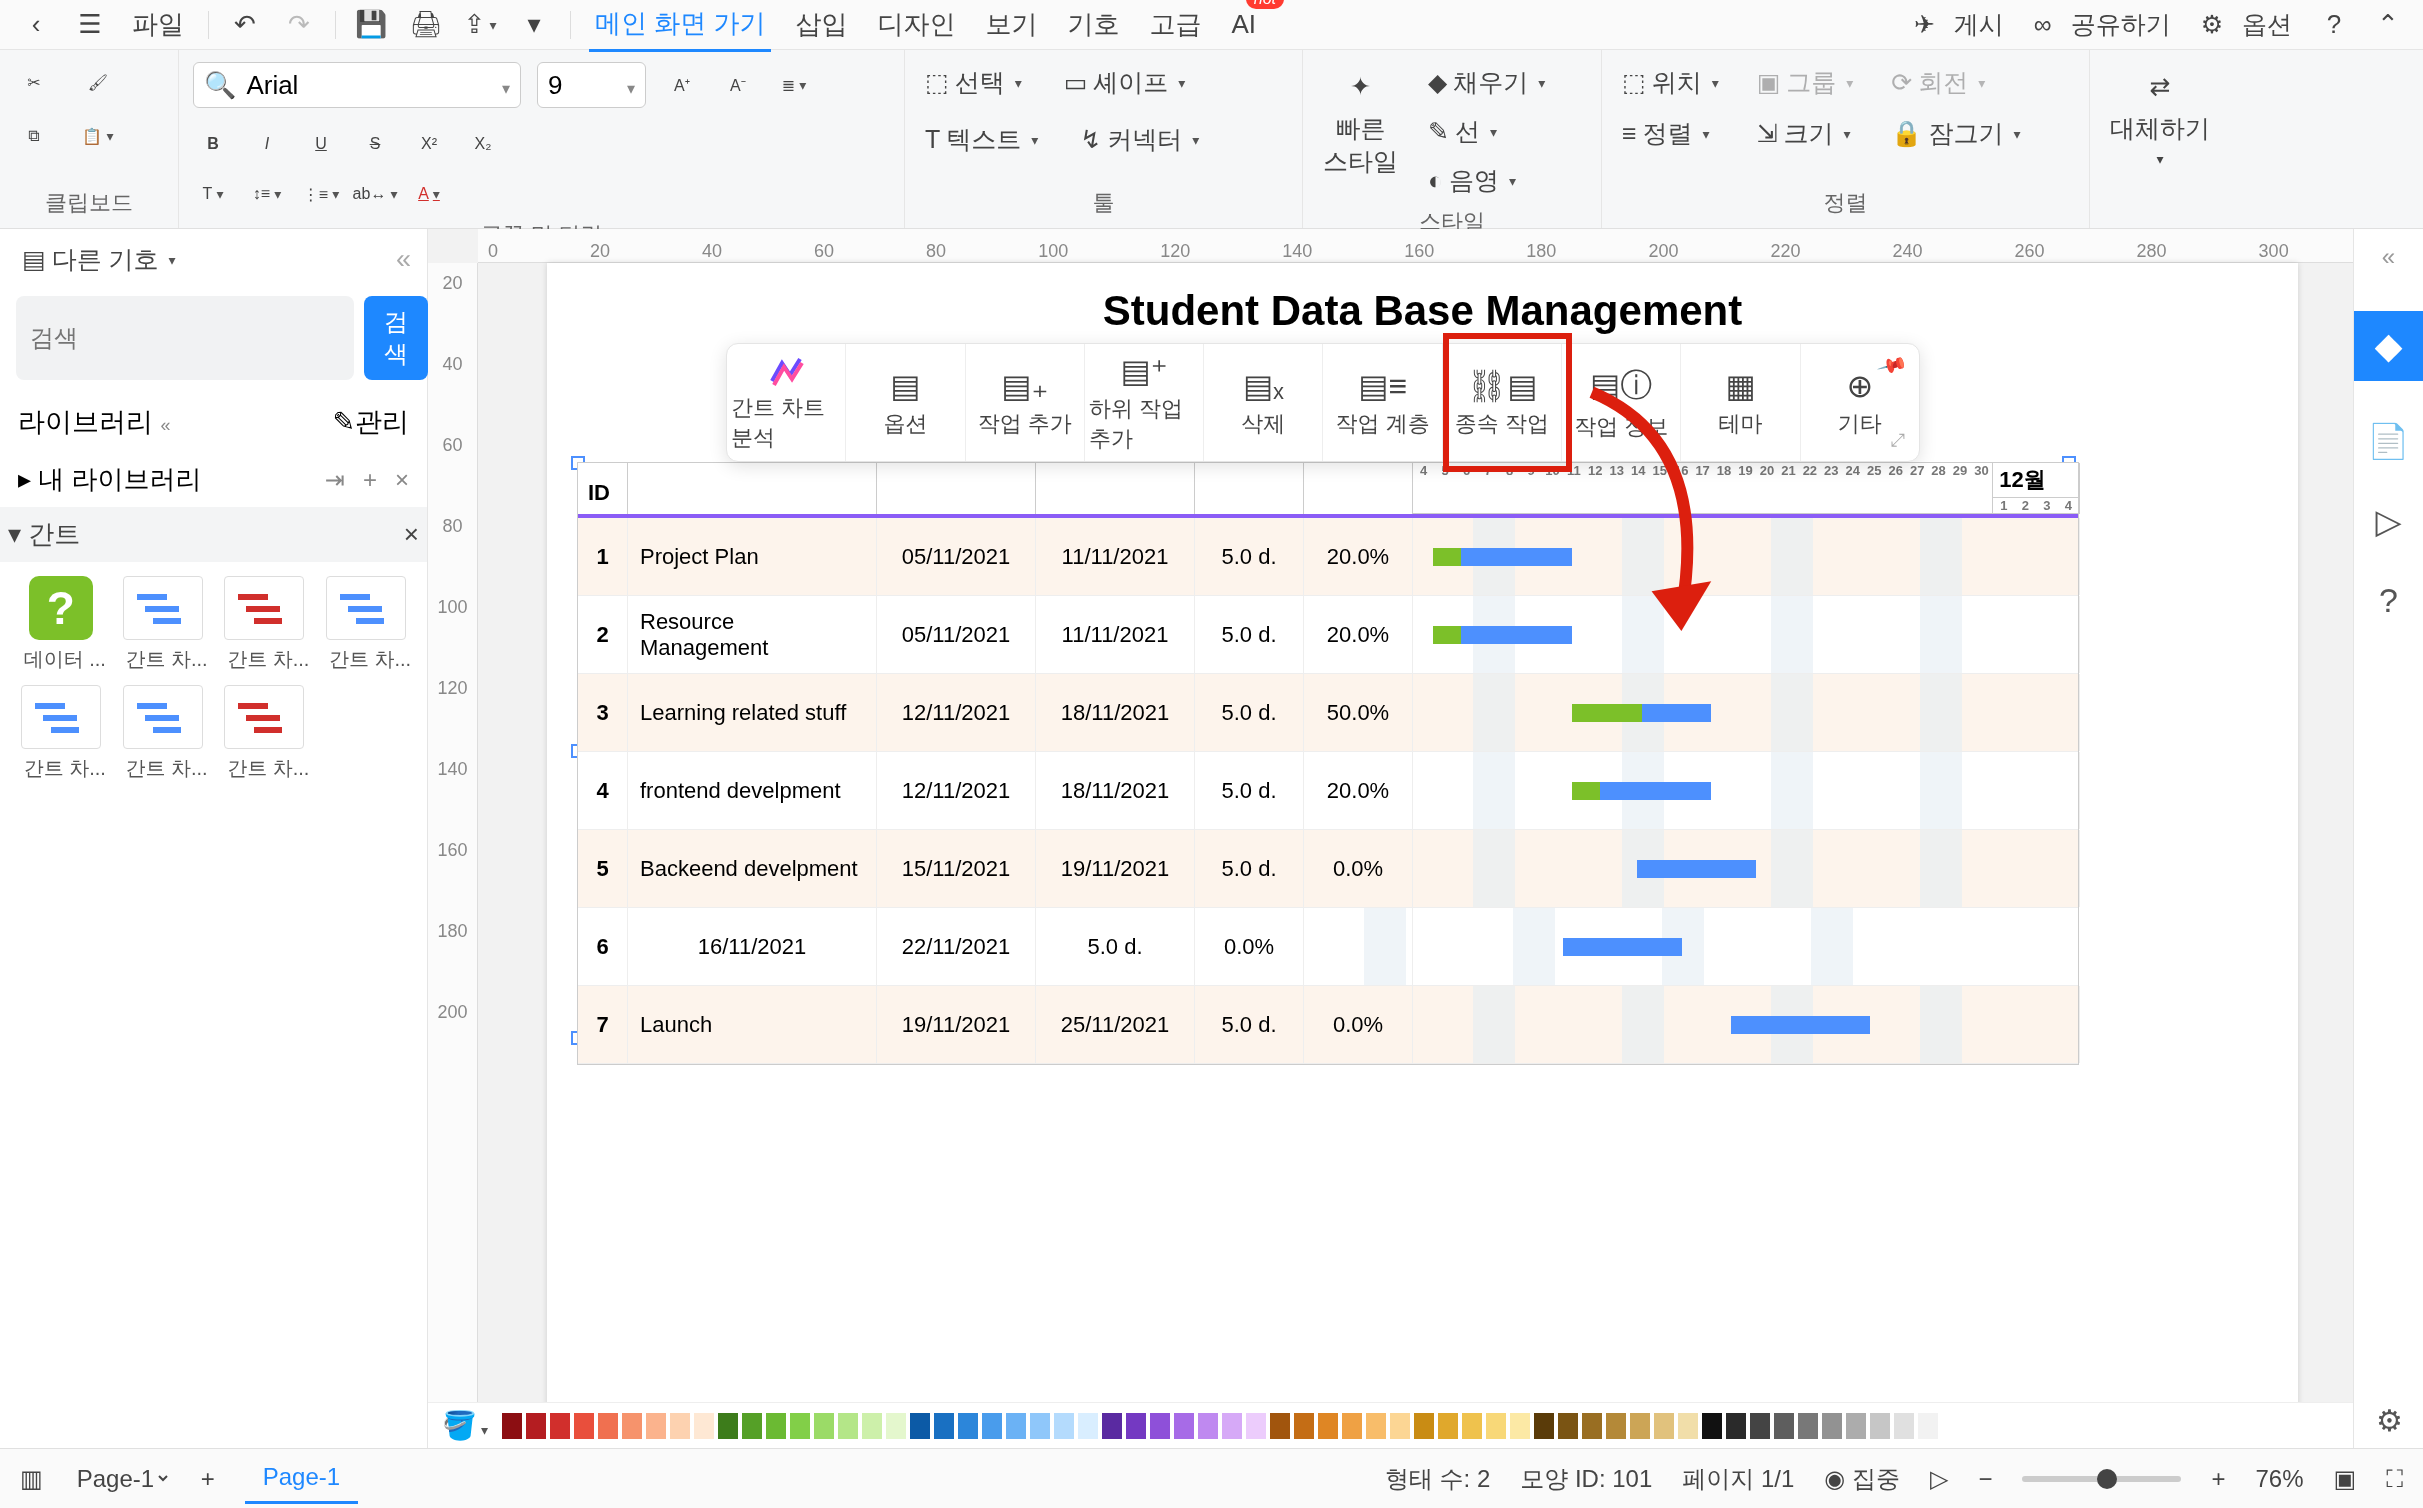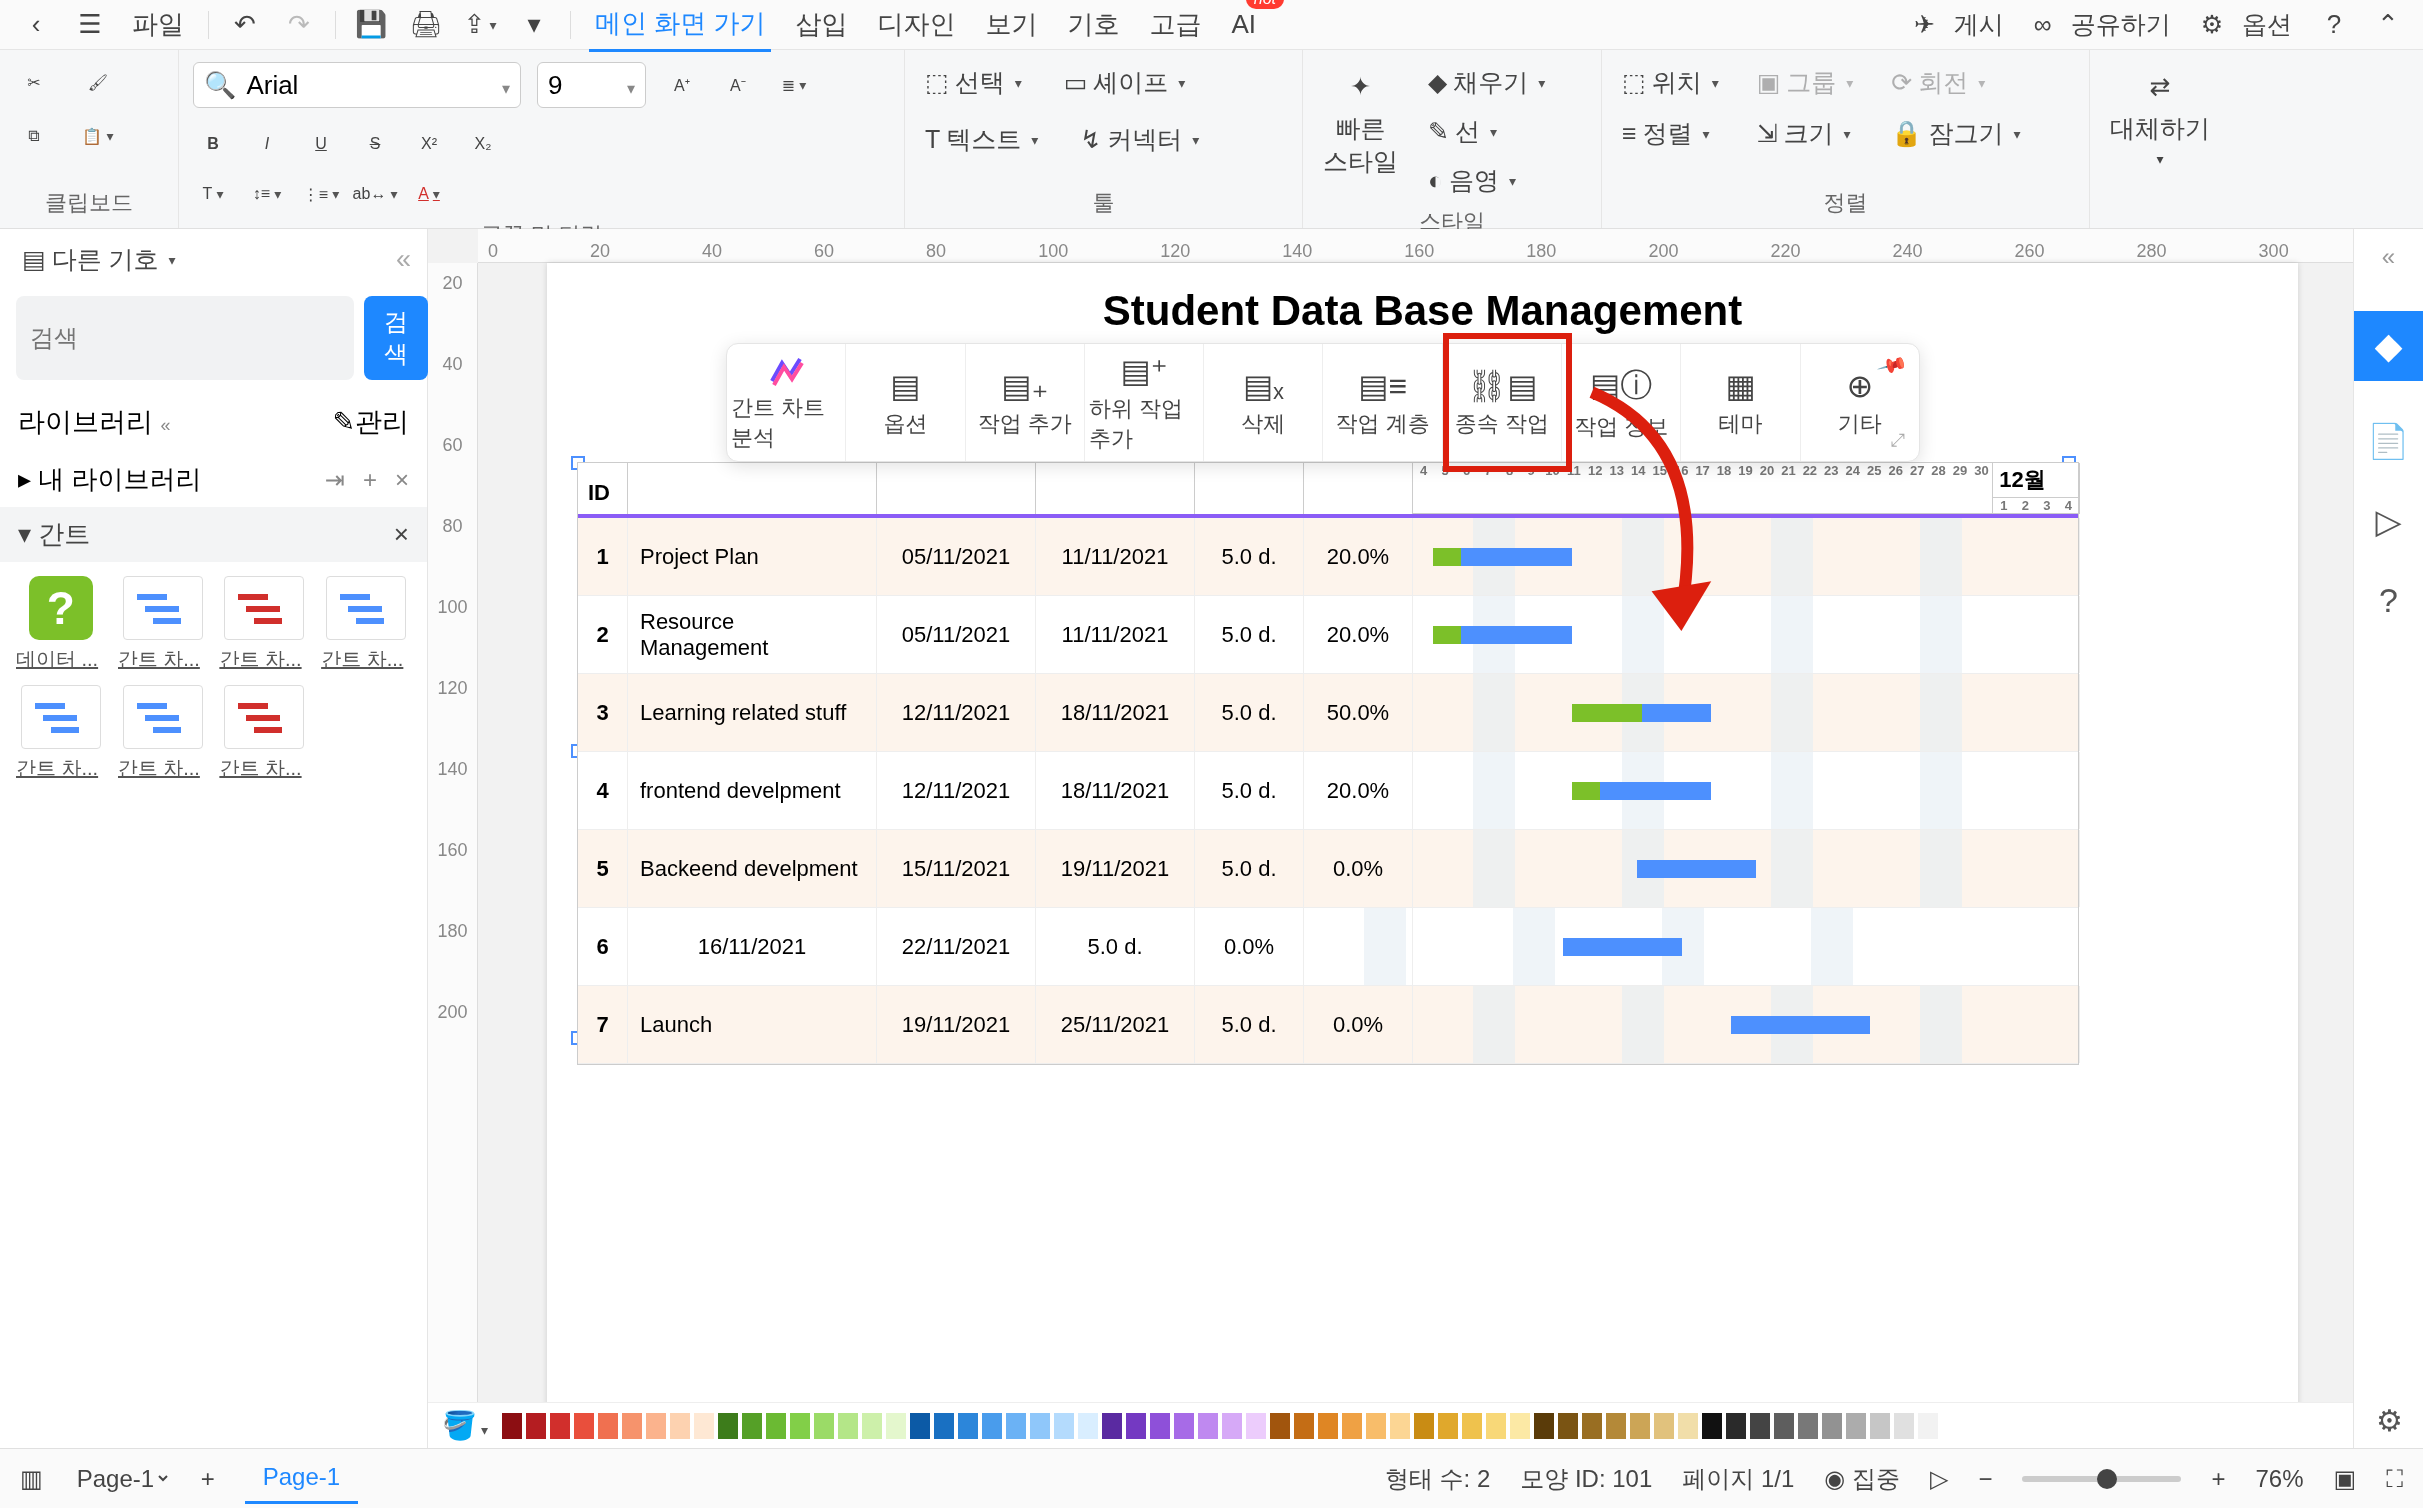--- a/index.html
+++ b/index.html
@@ -30,25 +30,25 @@
 
 .leftpanel { position:absolute; left:0; top:229px; bottom:60px; width:428px; background:#fff; border-right:1px solid #e5e5e5; display:flex; flex-direction:column; }
 .lp-header { display:flex; align-items:center; justify-content:space-between; padding:10px 16px; font-size:27px; }
 .searchrow { display:flex; gap:10px; padding:6px 16px 12px; }
 .searchrow input { flex:1; background:#f1f2f3; border:none; border-radius:8px; padding:10px 14px; font-size:24px; }
 .searchrow button { background:#1e88ff; color:#fff; border:none; border-radius:8px; padding:10px 20px; font-size:24px; cursor:pointer; }
 .libhead { display:flex; justify-content:space-between; align-items:center; padding:12px 18px; font-size:27px; }
 .libhead .chev{ font-size:18px; color:#888; }
 .librow { display:flex; justify-content:space-between; align-items:center; padding:10px 18px; font-size:26px; }
 .librow .acts { display:flex; gap:18px; color:#888; font-size:24px; }
-.sect { background:#f3f4f5; display:flex; justify-content:space-between; align-items:center; padding:10px 18px; font-size:26px; color:#444; }
+.sect { background:#f3f4f5; display:flex; justify-content:space-between; align-items:center; padding:10px 8px; font-size:26px; color:#444; }
 .thumbgrid { display:grid; grid-template-columns:repeat(4,1fr); gap:12px 8px; padding:14px; }
 .thumb { display:flex; flex-direction:column; align-items:center; gap:6px; font-size:20px; color:#555; }
 .thumb .pic { width:80px; height:64px; border:1px solid #ddd; border-radius:4px; display:flex; align-items:center; justify-content:center; }
-.thumb .txt { width:90px; text-align:left; white-space:nowrap; overflow:hidden; text-overflow:ellipsis;text-decoration:underline; }
+.thumb .txt { width:90px; text-align:right; white-space:nowrap; overflow:hidden; text-overflow:ellipsis; }
 .qmark { width:64px; height:64px; background:#7cc029; border-radius:10px; color:#fff; font-size:46px; font-weight:bold; display:flex; align-items:center; justify-content:center; position:relative; }
 .qmark::after{content:""; position:absolute; bottom:-10px; left:14px; border:10px solid transparent; border-top-color:#7cc029; }
 
 
 .canvas { position:absolute; left:428px; right:70px; top:229px; bottom:60px; background:#f2f2f2; overflow:hidden; }
 .hruler{ position:absolute; top:0; left:50px; right:0; height:34px; background:#fbfbfb; border-bottom:1px solid #ddd; font-size:18px; color:#888; display:flex; align-items:flex-end; padding-left:10px; gap:92px; }
 .vruler{ position:absolute; top:34px; left:0; bottom:0; width:50px; background:#fbfbfb; border-right:1px solid #ddd; font-size:18px; color:#888; display:flex; flex-direction:column; align-items:center; gap:60px; padding-top:10px; }
 .page { position:absolute; left:119px; top:34px; width:1751px; height:1194px; background:#fff; box-shadow:0 0 6px rgba(0,0,0,.15); }
 
 .title{ text-align:center; font-size:42px; font-weight:700; padding:24px 0 10px; }

